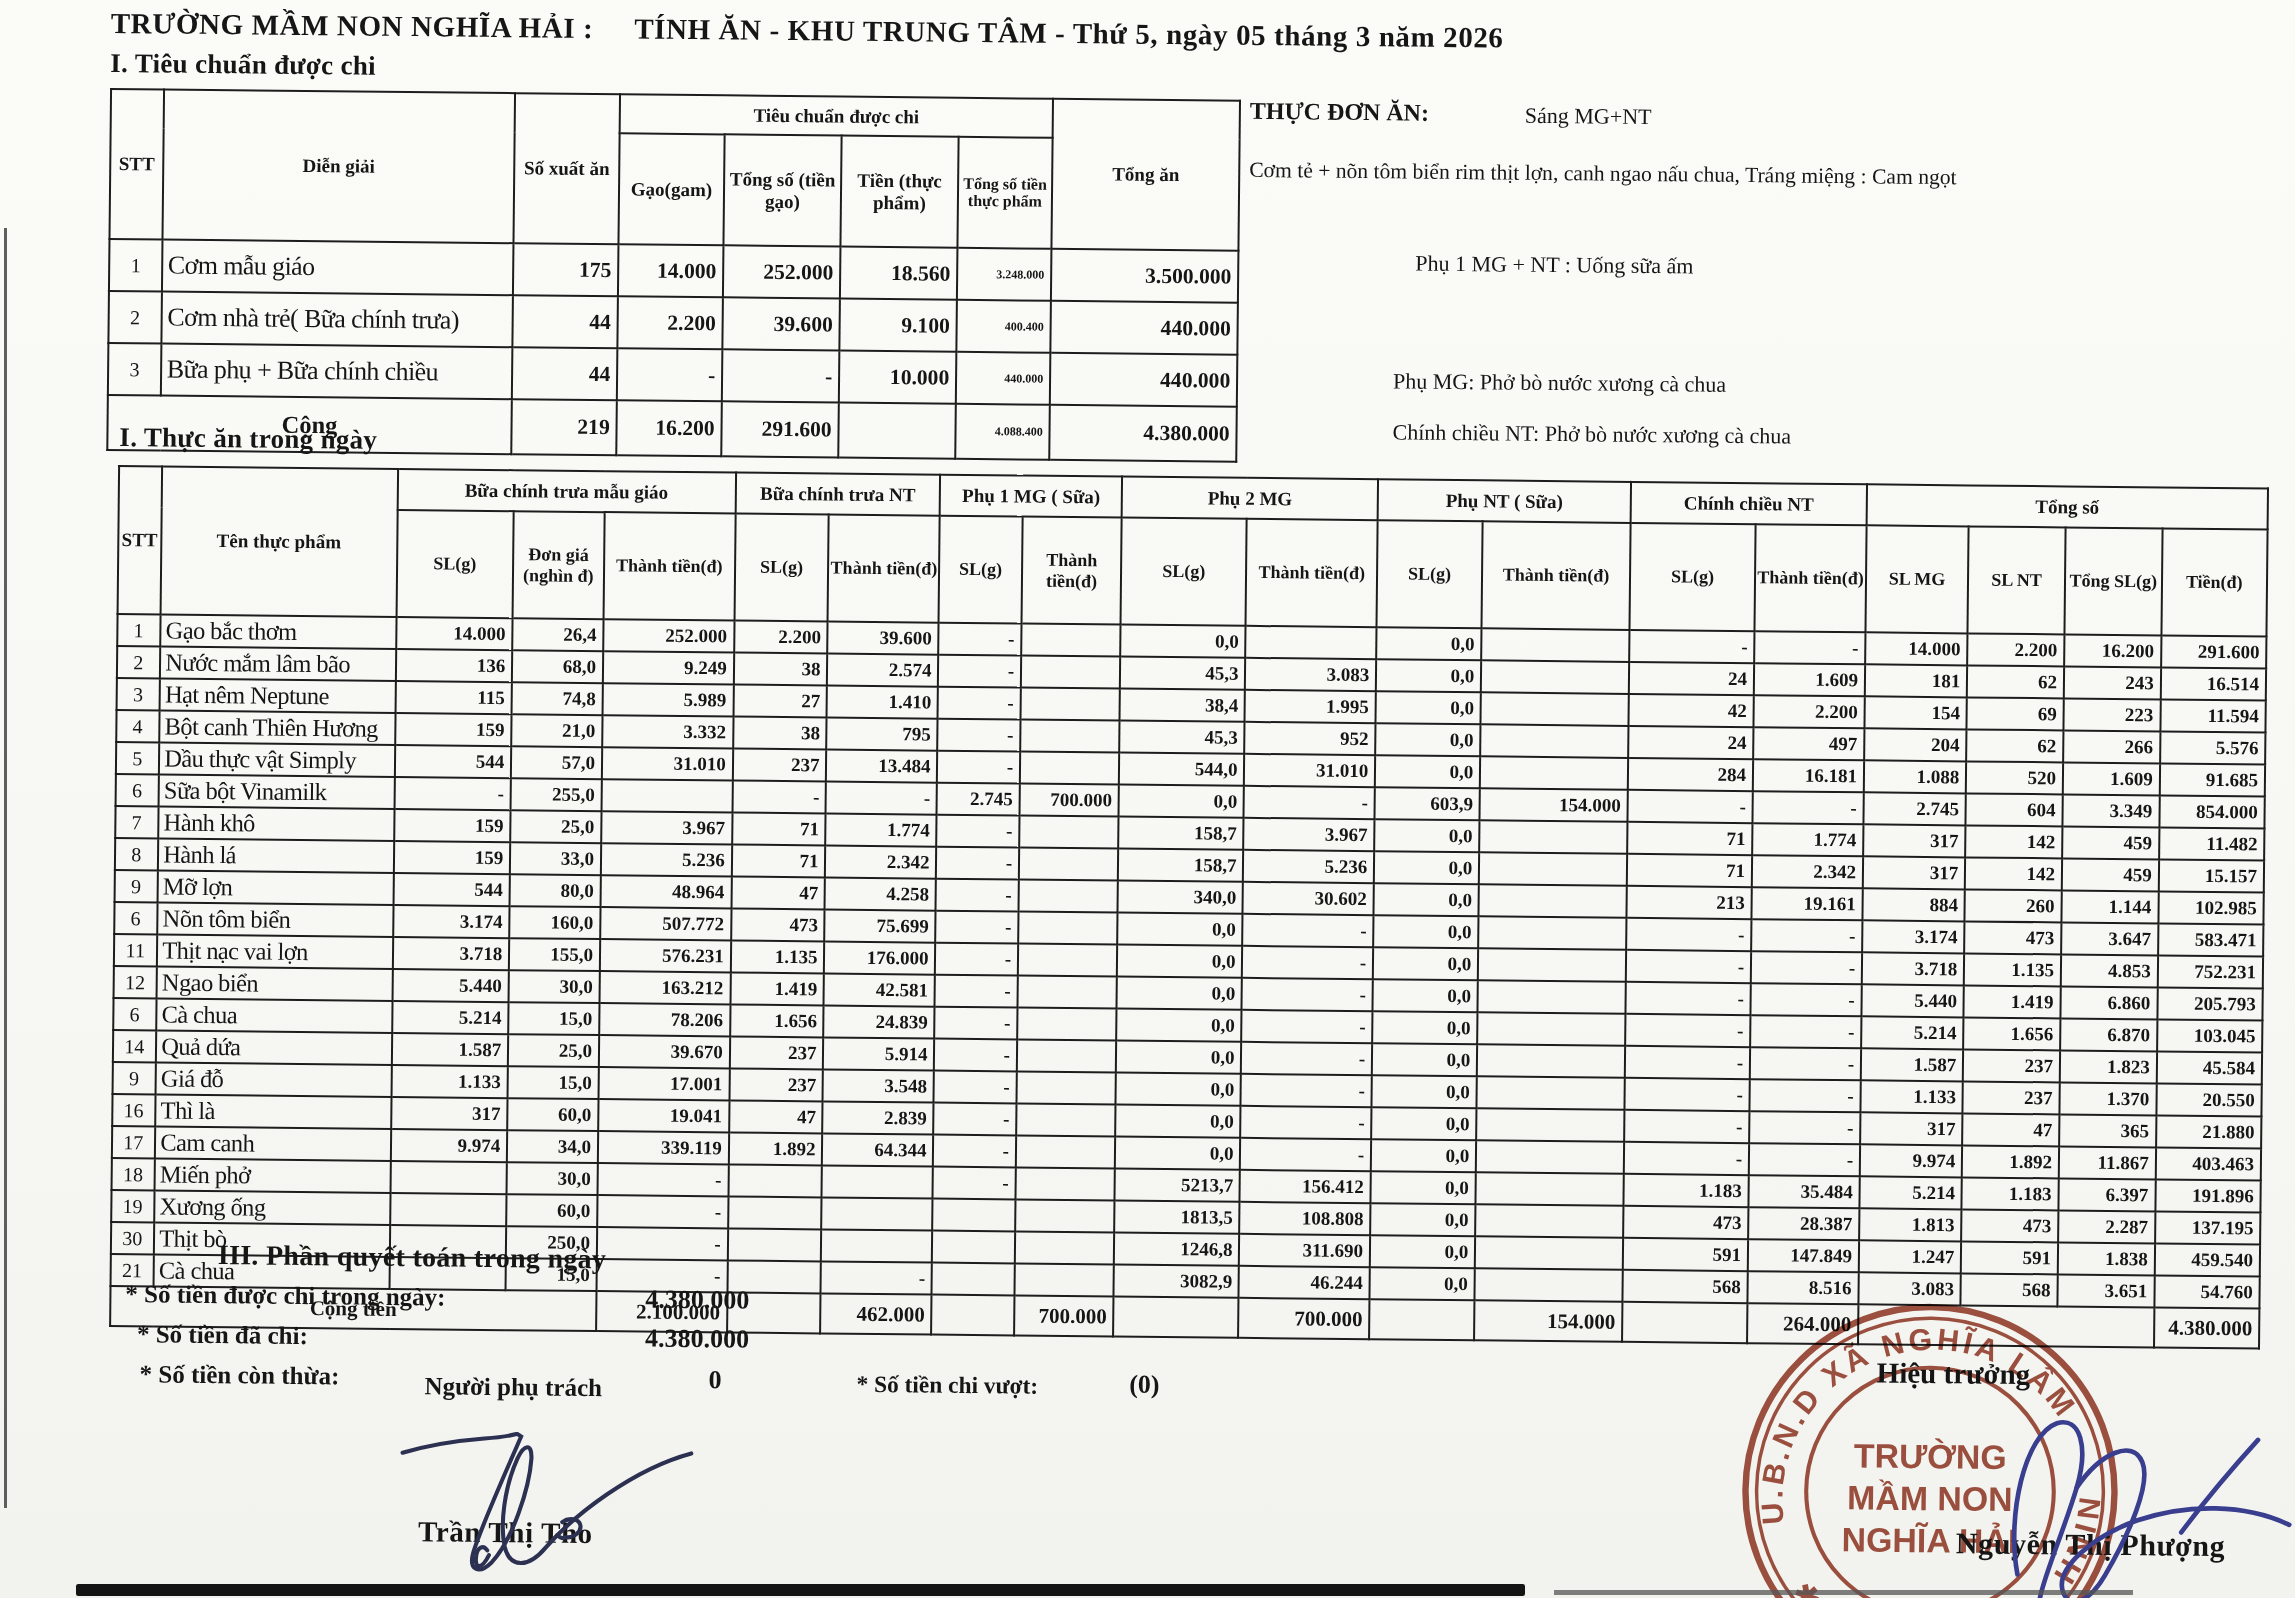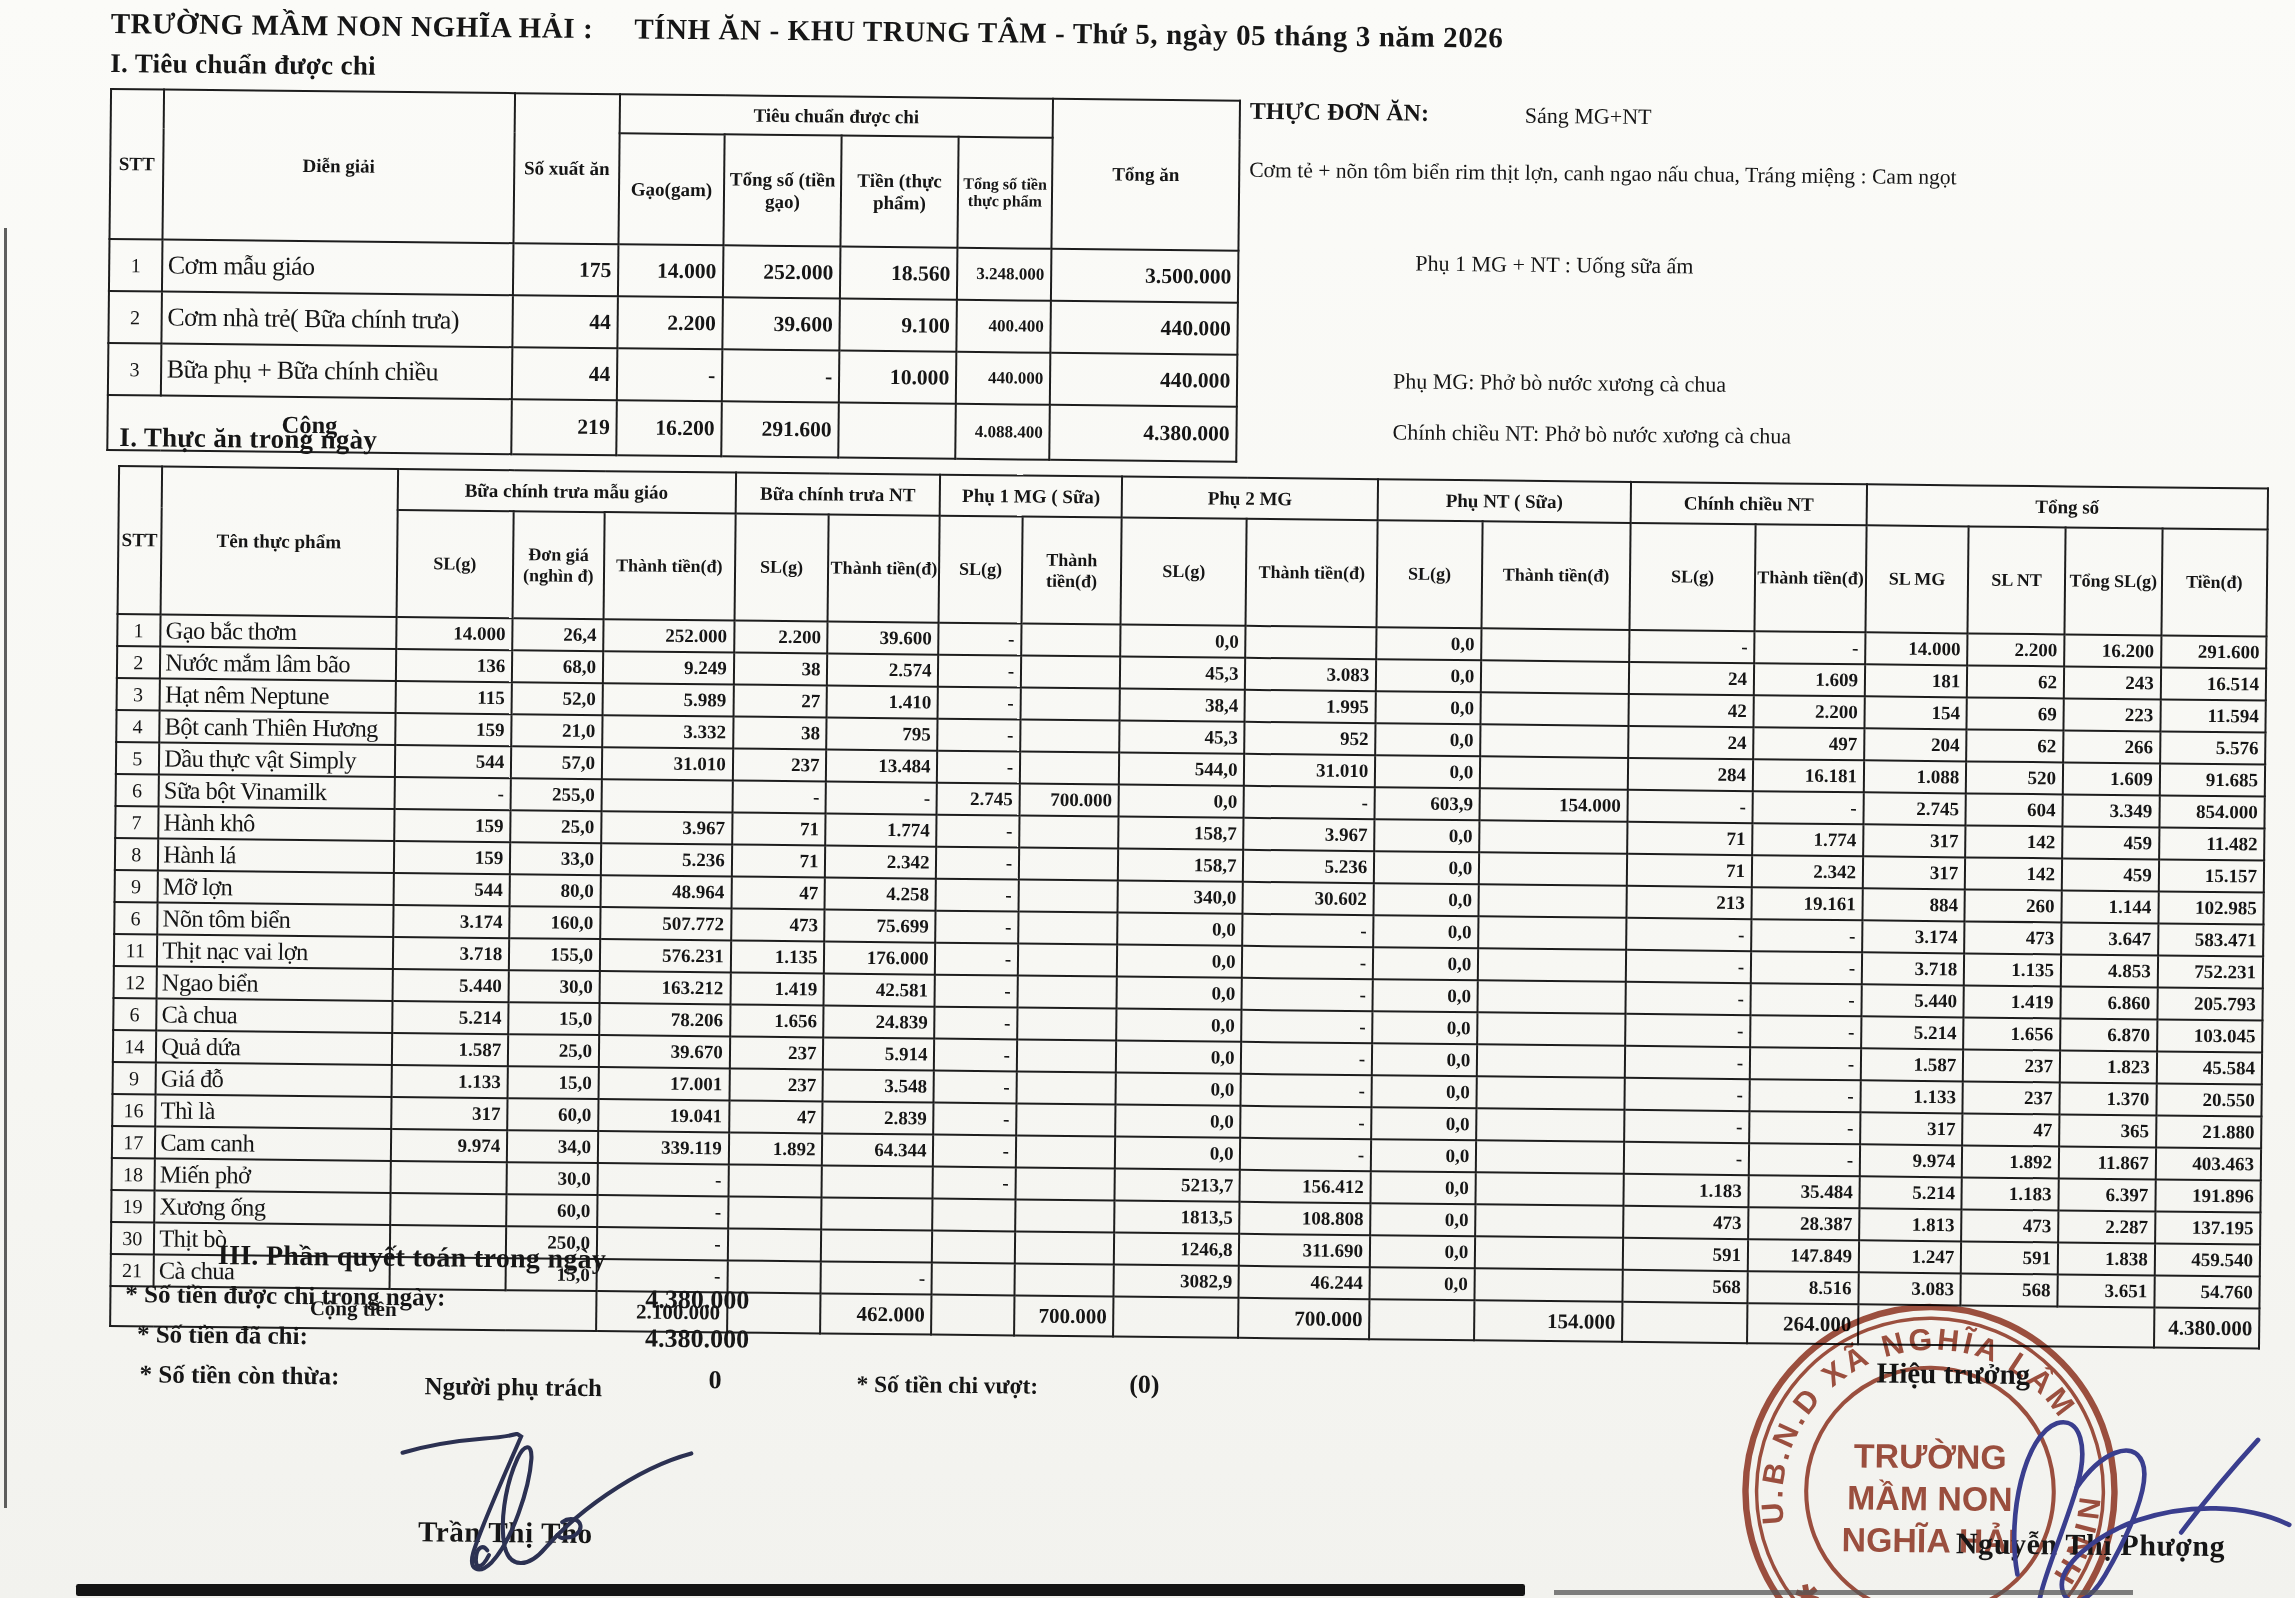--- a/index.html
+++ b/index.html
@@ -25,21 +25,21 @@
   
   #table1{position:absolute;left:111px;top:88px;width:1128px;}
   #table1 th{font-size:19px;line-height:1.15;white-space:normal;}
   #table1 td{height:48px;}
   #table1 td.r{font-size:21.6px;}
   #table1 td.name{font-size:26px;}
   #table1 .grp{height:39px;}
   #table1 .squeeze{font-size:16px;line-height:1.02;}
   #table1 tr.total td{height:51px;font-weight:bold;}
   #table1 td.total-label{text-align:center;font-size:24.5px;font-weight:bold;}
-  #table1 td.small-num{font-size:17px;}
+  #table1 td.small-num{font-size:12px;}
   
   #table2{position:absolute;left:123px;top:465px;width:2151px;}
   #table2 th{font-size:18px;line-height:1.12;white-space:normal;}
   #table2 .grp th{height:37px;font-size:19px;}
   #table2 .sub th{height:103px;}
   #table2 td{height:26px;}
   #table2 tr.total td{height:36px;font-weight:bold;font-size:21px;}
   #table2 td.total-label{text-align:center;font-size:24.5px;}
   
   .menu{position:absolute;left:1251px;top:86px;width:1034px;font-size:22px;}
@@ -244,21 +244,21 @@
           <td class="r">1.609</td>
           <td class="r">181</td>
           <td class="r">62</td>
           <td class="r">243</td>
           <td class="r">16.514</td>
         </tr>
         <tr>
           <td class="c">3</td>
           <td class="name">Hạt nêm Neptune</td>
           <td class="r">115</td>
-          <td class="r">52,0</td>
+          <td class="r">74,8</td>
           <td class="r">5.989</td>
           <td class="r">27</td>
           <td class="r">1.410</td>
           <td class="r">-</td>
           <td class="r"></td>
           <td class="r">38,4</td>
           <td class="r">1.995</td>
           <td class="r">0,0</td>
           <td class="r"></td>
           <td class="r">42</td>

